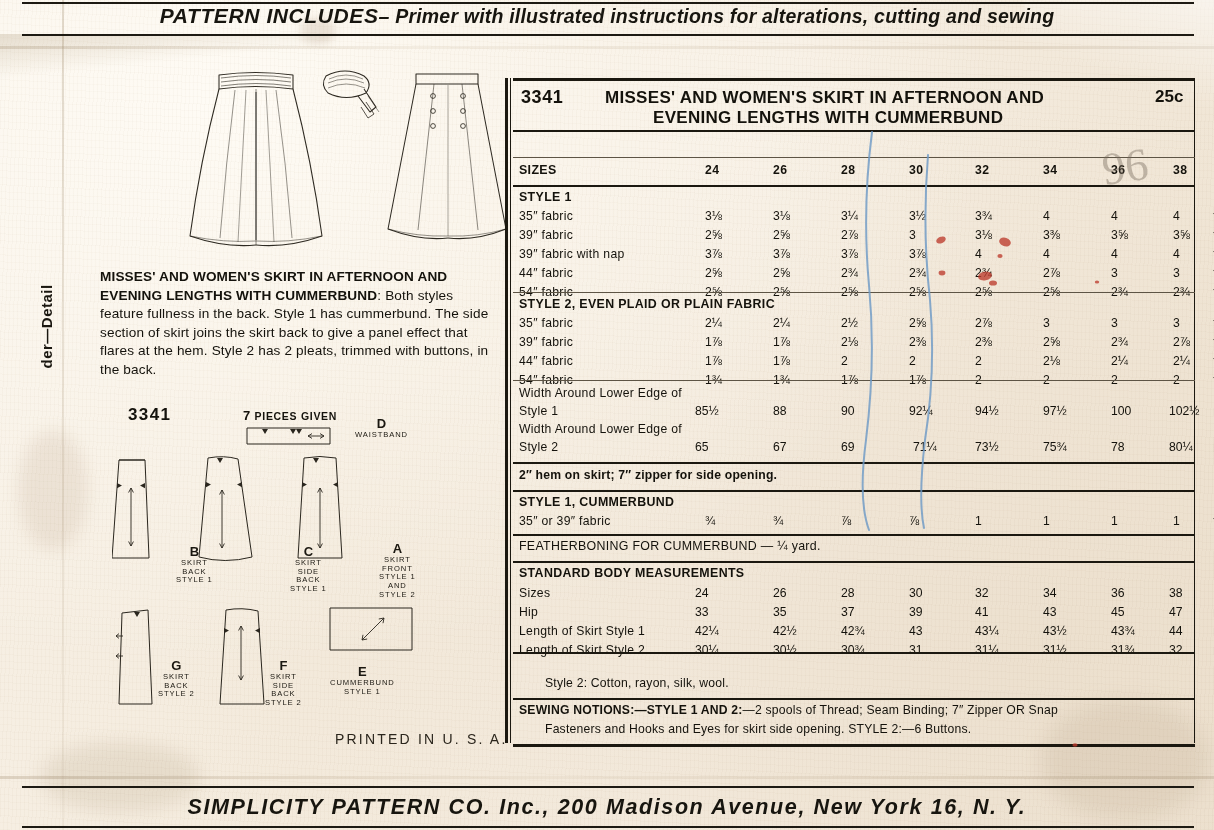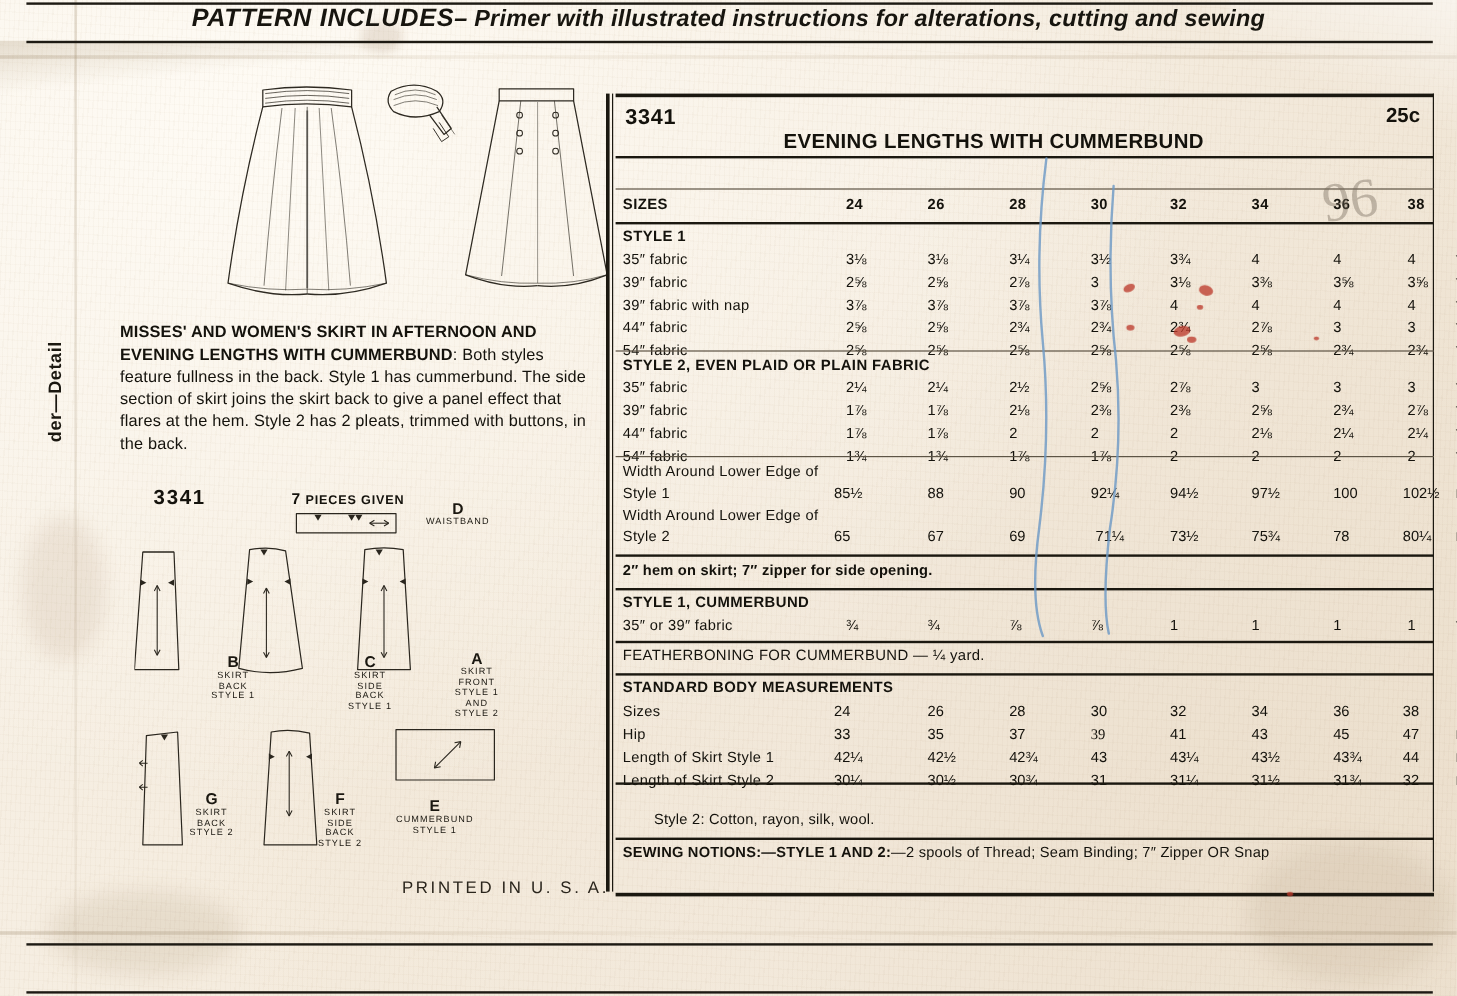--- a/index.html
+++ b/index.html
@@ -252,20 +252,21 @@
   <div id="printed-usa">PRINTED IN U. S. A.</div>
   <div id="side-note">der—Detail</div>
 
   <div id="table-box">
     <div class="outer"></div>
     <div class="outer2"></div>
     <div class="rightline"></div>
 
     <div class="hline thick" style="top:0;"></div>
     <div class="tl hdr-num" style="left:16px;top:9px;">3341</div>
+    <div class="tl hdr-title" style="left:100px;top:10px;">MISSES' AND WOMEN'S SKIRT IN AFTERNOON AND</div>
     <div class="tl hdr-title" style="left:148px;top:30px;">EVENING LENGTHS WITH CUMMERBUND</div>
     <div class="tl hdr-price" style="left:650px;top:9px;">25c</div>
     <div class="hline dark" style="top:52px;"></div>
 
     <div class="hline" style="top:79px;"></div>
 
     <div class="tl sec" style="left:14px;top:85px;">SIZES</div>
     <div id="sizes-row">
         <div class="cell sec" style="left: 200px; top: 85px;">24</div>
         <div class="cell sec" style="left: 268px; top: 85px;">26</div>
@@ -437,21 +438,21 @@
         <div class="cell " style="left: 336px; top: 508px;">28</div>
         <div class="cell " style="left: 404px; top: 508px;">30</div>
         <div class="cell " style="left: 470px; top: 508px;">32</div>
         <div class="cell " style="left: 538px; top: 508px;">34</div>
         <div class="cell " style="left: 606px; top: 508px;">36</div>
         <div class="cell " style="left: 664px; top: 508px;">38</div>
         <div class="tl rowlabel" style="left: 14px; top: 527px;">Hip</div>
         <div class="cell " style="left: 190px; top: 527px;">33</div>
         <div class="cell " style="left: 268px; top: 527px;">35</div>
         <div class="cell " style="left: 336px; top: 527px;">37</div>
-        <div class="cell " style="left: 404px; top: 527px; font-family: Liberation Serif, serif;">39</div>
+        <div class="cell " style="left: 404px; top: 527px;">39</div>
         <div class="cell " style="left: 470px; top: 527px;">41</div>
         <div class="cell " style="left: 538px; top: 527px;">43</div>
         <div class="cell " style="left: 606px; top: 527px;">45</div>
         <div class="cell " style="left: 664px; top: 527px;">47</div>
         <div class="unit" style="left: 708px; top: 529px;">Ins.</div>
         <div class="tl rowlabel" style="left: 14px; top: 546px;">Length of Skirt Style 1</div>
         <div class="cell " style="left: 190px; top: 546px;">42¼</div>
         <div class="cell " style="left: 268px; top: 546px;">42½</div>
         <div class="cell " style="left: 336px; top: 546px;">42¾</div>
         <div class="cell " style="left: 404px; top: 546px;">43</div>
@@ -472,20 +473,21 @@
         <div class="unit" style="left: 708px; top: 567px;">Ins.</div>
       </div>
     <div class="hline dark" style="top:574px;"></div>
 
     <div class="tl note" style="left:40px;top:598px;">Style 2: Cotton, rayon, silk, wool.</div>
     <div class="hline dark" style="top:620px;"></div>
 
     <div class="tl note" style="left:14px;top:625px;">
       <b>SEWING NOTIONS:—STYLE 1 AND 2:</b><span>—2 spools of Thread; Seam Binding; 7″ Zipper OR Snap</span>
     </div>
+    <div class="tl note" style="left:40px;top:644px;">Fasteners and Hooks and Eyes for skirt side opening. STYLE 2:—6 Buttons.</div>
     <div class="hline thick" style="top:666px;"></div>
   </div>
 
   <div id="penmark-96">96</div>
 
   <svg class="pen" style="left:0;top:0;width:1214px;height:830px" viewBox="0 0 1214 830">
     <path d="M872 132 Q862 210 869 285 Q876 360 866 440 Q858 500 869 530" fill="none" stroke="#6e9ac6" stroke-width="2" opacity=".82" stroke-linecap="round"></path>
     <path d="M928 155 Q922 230 930 300 Q936 370 925 440 Q918 500 924 528" fill="none" stroke="#6e9ac6" stroke-width="2" opacity=".82" stroke-linecap="round"></path>
     <g fill="#bc3a2c" opacity=".78">
       <ellipse cx="941" cy="240" rx="5" ry="3.2" transform="rotate(-24 941 240)"></ellipse>
@@ -493,15 +495,16 @@
       <ellipse cx="942" cy="273" rx="3.4" ry="2.4"></ellipse>
       <ellipse cx="985" cy="276" rx="7" ry="4.4" transform="rotate(-12 985 276)"></ellipse>
       <ellipse cx="993" cy="283" rx="4" ry="2.6"></ellipse>
       <ellipse cx="1000" cy="256" rx="2.6" ry="2"></ellipse>
       <ellipse cx="1097" cy="282" rx="2.2" ry="1.6"></ellipse>
       <ellipse cx="1075" cy="745" rx="2.6" ry="1.8"></ellipse>
     </g>
   </svg>
 
   <div class="rule" style="top:786px;height:2px;"></div>
+  <div class="banner" id="bottom-banner">SIMPLICITY PATTERN CO. Inc., 200 Madison Avenue, New York 16, N. Y.</div>
   <div class="rule" style="top:826px;height:2px;"></div>
 
 </div>
 
 </body></html>

